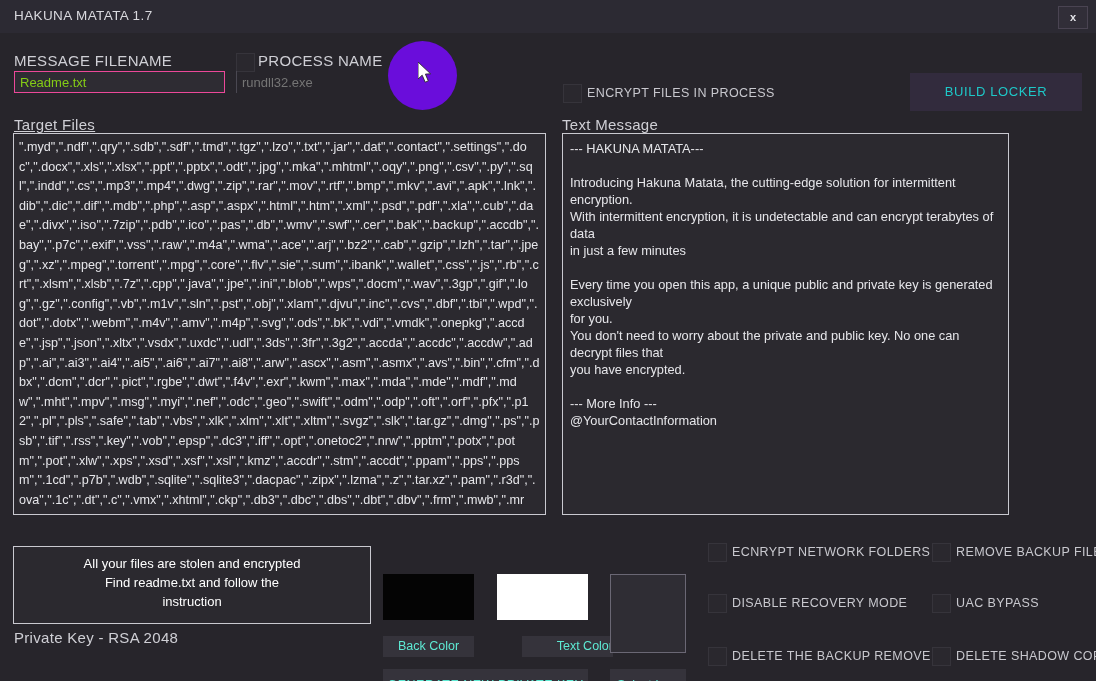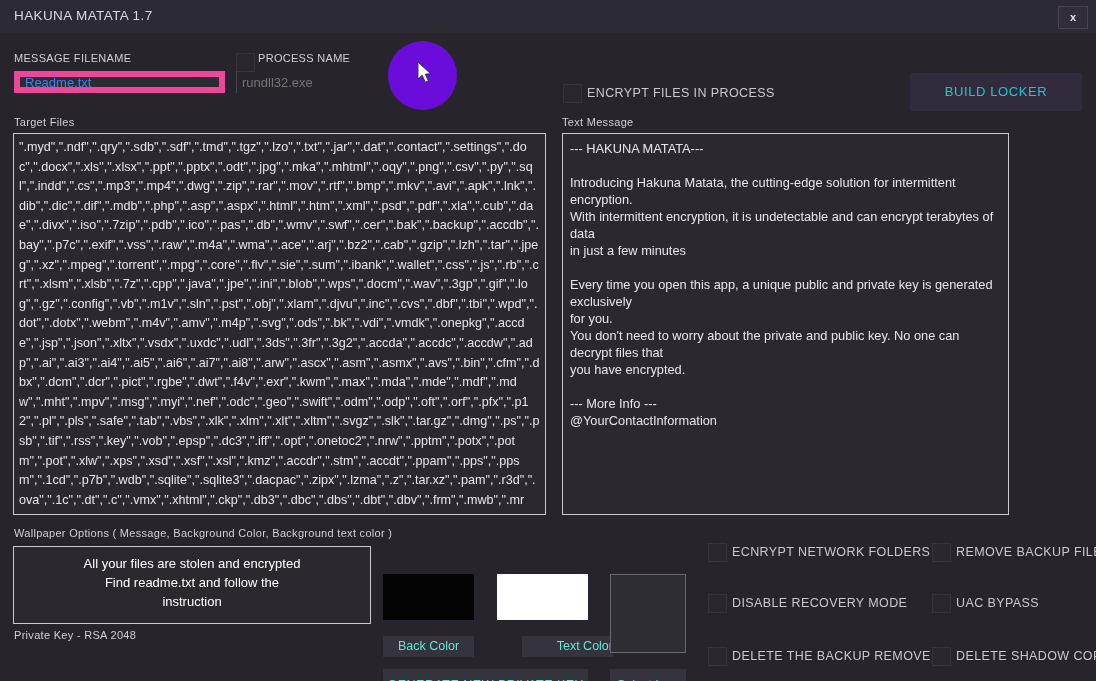--- a/index.html
+++ b/index.html
@@ -53,31 +53,31 @@
   .app {
     position: absolute;
     left: 0; top: 33px;
     width: 1096px;
     height: 648px;
     background: #27252b;
   }
 
   .label {
     position: absolute;
-    font-size: 11px;
+    font-size: 15px;
     color: #cfcfd5;
     letter-spacing: 0.3px;
     white-space: nowrap;
   }
 
   .field {
     position: absolute;
     background: #2e2c33;
-    border: 6px solid #ec4899;
-    color: #3b82f6;
+    border: 1px solid #ec4899;
+    color: #84cc16;
     font-size: 13px;
     font-family: "Liberation Sans", sans-serif;
     padding: 0 5px;
     box-sizing: border-box;
     outline: none;
   }
   .field.ghost {
     border: none;
     border-left: 1px solid #4a4852;
     background: transparent;
@@ -238,39 +238,38 @@
   <div class="cbox" style="left:236px; top:20px;"></div>
   <div class="label" style="left:258px; top:19px;">PROCESS NAME</div>
   <input class="field ghost" style="left: 236px; top: 38px; width: 175px; height: 22px;" placeholder="rundll32.exe">
 
   <div class="cbox" style="left:563px; top:51px;"></div>
   <div class="cbox-label" style="left:587px; top:53px;">ENCRYPT FILES IN PROCESS</div>
 
   <div class="cipher-text">AES CBC 256 / RSA 2048</div>
   <div class="build-btn" style="top:40px;">BUILD LOCKER</div>
 
-  <div class="label" style="left:14px; top:83px;">Target Files</div>
+  <div class="label" style="left:14px; top:83px;text-decoration:underline;">Target Files</div>
   <textarea class="ta" id="target-files" style="">".myd",".ndf",".qry",".sdb",".sdf",".tmd",".tgz",".lzo",".txt",".jar",".dat",".contact",".settings",".doc",".docx",".xls",".xlsx",".ppt",".pptx",".odt",".jpg",".mka",".mhtml",".oqy",".png",".csv",".py",".sql",".indd",".cs",".mp3",".mp4",".dwg",".zip",".rar",".mov",".rtf",".bmp",".mkv",".avi",".apk",".lnk",".dib",".dic",".dif",".mdb",".php",".asp",".aspx",".html",".htm",".xml",".psd",".pdf",".xla",".cub",".dae",".divx",".iso",".7zip",".pdb",".ico",".pas",".db",".wmv",".swf",".cer",".bak",".backup",".accdb",".bay",".p7c",".exif",".vss",".raw",".m4a",".wma",".ace",".arj",".bz2",".cab",".gzip",".lzh",".tar",".jpeg",".xz",".mpeg",".torrent",".mpg",".core",".flv",".sie",".sum",".ibank",".wallet",".css",".js",".rb",".crt",".xlsm",".xlsb",".7z",".cpp",".java",".jpe",".ini",".blob",".wps",".docm",".wav",".3gp",".gif",".log",".gz",".config",".vb",".m1v",".sln",".pst",".obj",".xlam",".djvu",".inc",".cvs",".dbf",".tbi",".wpd",".dot",".dotx",".webm",".m4v",".amv",".m4p",".svg",".ods",".bk",".vdi",".vmdk",".onepkg",".accde",".jsp",".json",".xltx",".vsdx",".uxdc",".udl",".3ds",".3fr",".3g2",".accda",".accdc",".accdw",".adp",".ai",".ai3",".ai4",".ai5",".ai6",".ai7",".ai8",".arw",".ascx",".asm",".asmx",".avs",".bin",".cfm",".dbx",".dcm",".dcr",".pict",".rgbe",".dwt",".f4v",".exr",".kwm",".max",".mda",".mde",".mdf",".mdw",".mht",".mpv",".msg",".myi",".nef",".odc",".geo",".swift",".odm",".odp",".oft",".orf",".pfx",".p12",".pl",".pls",".safe",".tab",".vbs",".xlk",".xlm",".xlt",".xltm",".svgz",".slk",".tar.gz",".dmg",".ps",".psb",".tif",".rss",".key",".vob",".epsp",".dc3",".iff",".opt",".onetoc2",".nrw",".pptm",".potx",".potm",".pot",".xlw",".xps",".xsd",".xsf",".xsl",".kmz",".accdr",".stm",".accdt",".ppam",".pps",".ppsm",".1cd",".p7b",".wdb",".sqlite",".sqlite3",".dacpac",".zipx",".lzma",".z",".tar.xz",".pam",".r3d",".ova",".1c",".dt",".c",".vmx",".xhtml",".ckp",".db3",".dbc",".dbs",".dbt",".dbv",".frm",".mwb",".mrg",".bz",".mrg",".vbox",".wmf",".wim",".xtp2",".xsn",".xslt"</textarea>
 
   <div class="label" style="left:562px; top:83px;">Text Message</div>
   <textarea class="ta" id="text-message" style="">--- HAKUNA MATATA---
 
 Introducing Hakuna Matata, the cutting-edge solution for intermittent encryption.
 With intermittent encryption, it is undetectable and can encrypt terabytes of data
 in just a few minutes
 
 Every time you open this app, a unique public and private key is generated exclusively
 for you.
 You don't need to worry about the private and public key. No one can decrypt files that
 you have encrypted.
 
 --- More Info ---
 @YourContactInformation</textarea>
 
-  <div class="label" style="left:14px; top:494px;">Wallpaper Options ( Message, Background Color, Background text color )</div>
   <div class="wp-preview">All your files are stolen and encrypted
 Find readme.txt and follow the
 instruction</div>
 
   <div class="swatch" style="left:383px; top:541px; width:91px; height:46px; background:#040404;"></div>
   <div class="minibtn" style="left:383px; top:603px; width:91px; height:21px; line-height:21px;">Back Color</div>
 
   <div class="swatch" style="left:497px; top:541px; width:91px; height:46px; background:#ffffff;"></div>
   <div class="minibtn" style="left:522px; top:603px; width:91px; height:21px; line-height:21px;text-align:right;">Text Color</div>
 

